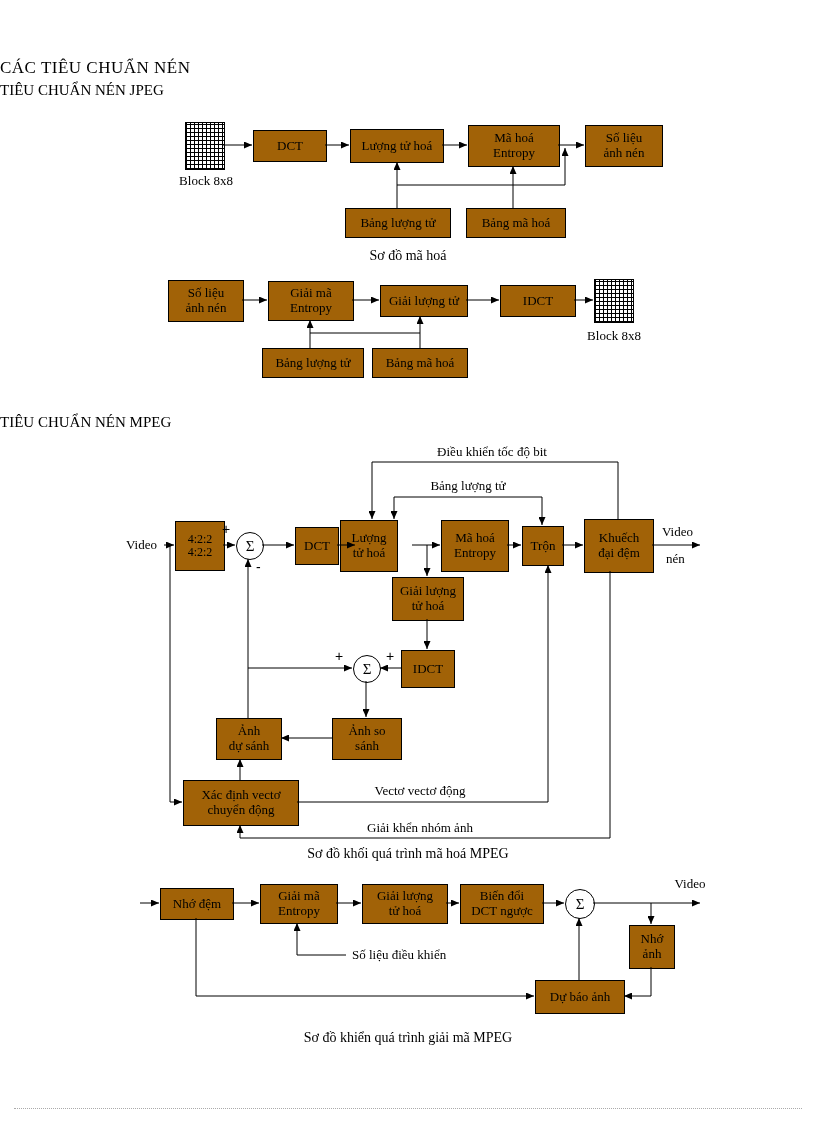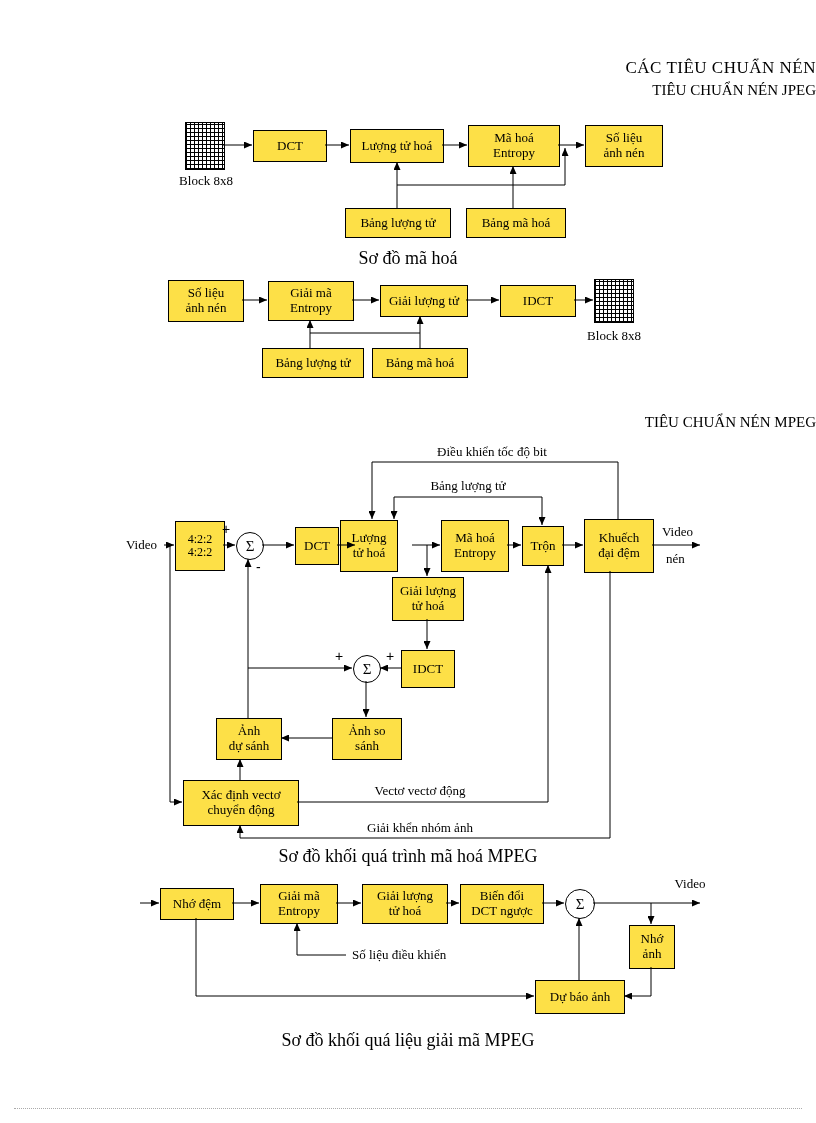--- a/index.html
+++ b/index.html
@@ -1,28 +1,28 @@
 <!DOCTYPE html>
 <html><head>
 <meta charset="utf-8">
 <style>
   html,body{margin:0;padding:0;background:#888;}
   .page{
     position:relative;width:816px;height:1123px;margin:0 auto;background:#fff;
     font-family:"Liberation Serif","DejaVu Serif",serif;color:#000;overflow:hidden;
   }
   .box{
-    position:absolute;border:1px solid #000;background:#fde047;z-index:2;
+    position:absolute;border:1px solid #000;background:#a16207;z-index:2;
     display:flex;flex-direction:column;align-items:center;justify-content:center;
     text-align:center;font-size:13px;line-height:1.12;
   }
   .lbl{position:absolute;font-size:13px;z-index:2;white-space:nowrap;}
   .lbl-c{position:absolute;font-size:13px;z-index:2;text-align:center;}
-  .caption{position:absolute;left:0;width:100%;text-align:center;font-size:18px;z-index:2;}
-  .title{position:absolute;left:0;width:100%;text-align:right;z-index:2;}
+  .caption{position:absolute;left:0;width:100%;text-align:center;font-size:14px;z-index:2;}
+  .title{position:absolute;left:0;width:100%;text-align:left;z-index:2;}
   .sum{
     position:absolute;border:1px solid #000;border-radius:50%;background:#fff;z-index:2;
     display:flex;align-items:center;justify-content:center;font-size:15px;
   }
   .sign{position:absolute;font-size:14px;z-index:2;font-family:"Liberation Sans",sans-serif;}
   .grid-block{
     position:absolute;border:1px solid #000;z-index:2;background-color:#fff;
     background-image:
       repeating-linear-gradient(0deg,#000 0,#000 1px,transparent 1px,transparent 4px),
       repeating-linear-gradient(90deg,#000 0,#000 1px,transparent 1px,transparent 4px);
@@ -171,21 +171,21 @@
   </div>
   <div class="lbl-c" style="left:660px;top:876px;width:60px">Video</div>
   <div class="box" style="left:629px;top:925px;width:44px;height:42px">
     <span>Nhớ</span>
     <span>ảnh</span>
   </div>
   <div class="lbl" style="left:352px;top:947px">Số liệu điều khiển</div>
   <div class="box" style="left:535px;top:980px;width:88px;height:32px">
     <span>Dự báo ảnh</span>
   </div>
-  <div class="caption" style="top:1030px">Sơ đồ khối quá liệu giải mã MPEG</div>
+  <div class="caption" style="top:1030px">Sơ đồ khiển quá trình giải mã MPEG</div>
 
   <div class="footer-rule"></div>
 
   <svg class="wires" width="816" height="1123" viewBox="0 0 816 1123">
     <defs>
       <marker id="ah" markerWidth="8" markerHeight="7" refX="8" refY="3.5" orient="auto" markerUnits="userSpaceOnUse">
         <path d="M0,0 L8,3.5 L0,7 z" fill="#000"></path>
       </marker>
     </defs>
     <g stroke="#000" stroke-width="1" fill="none">

